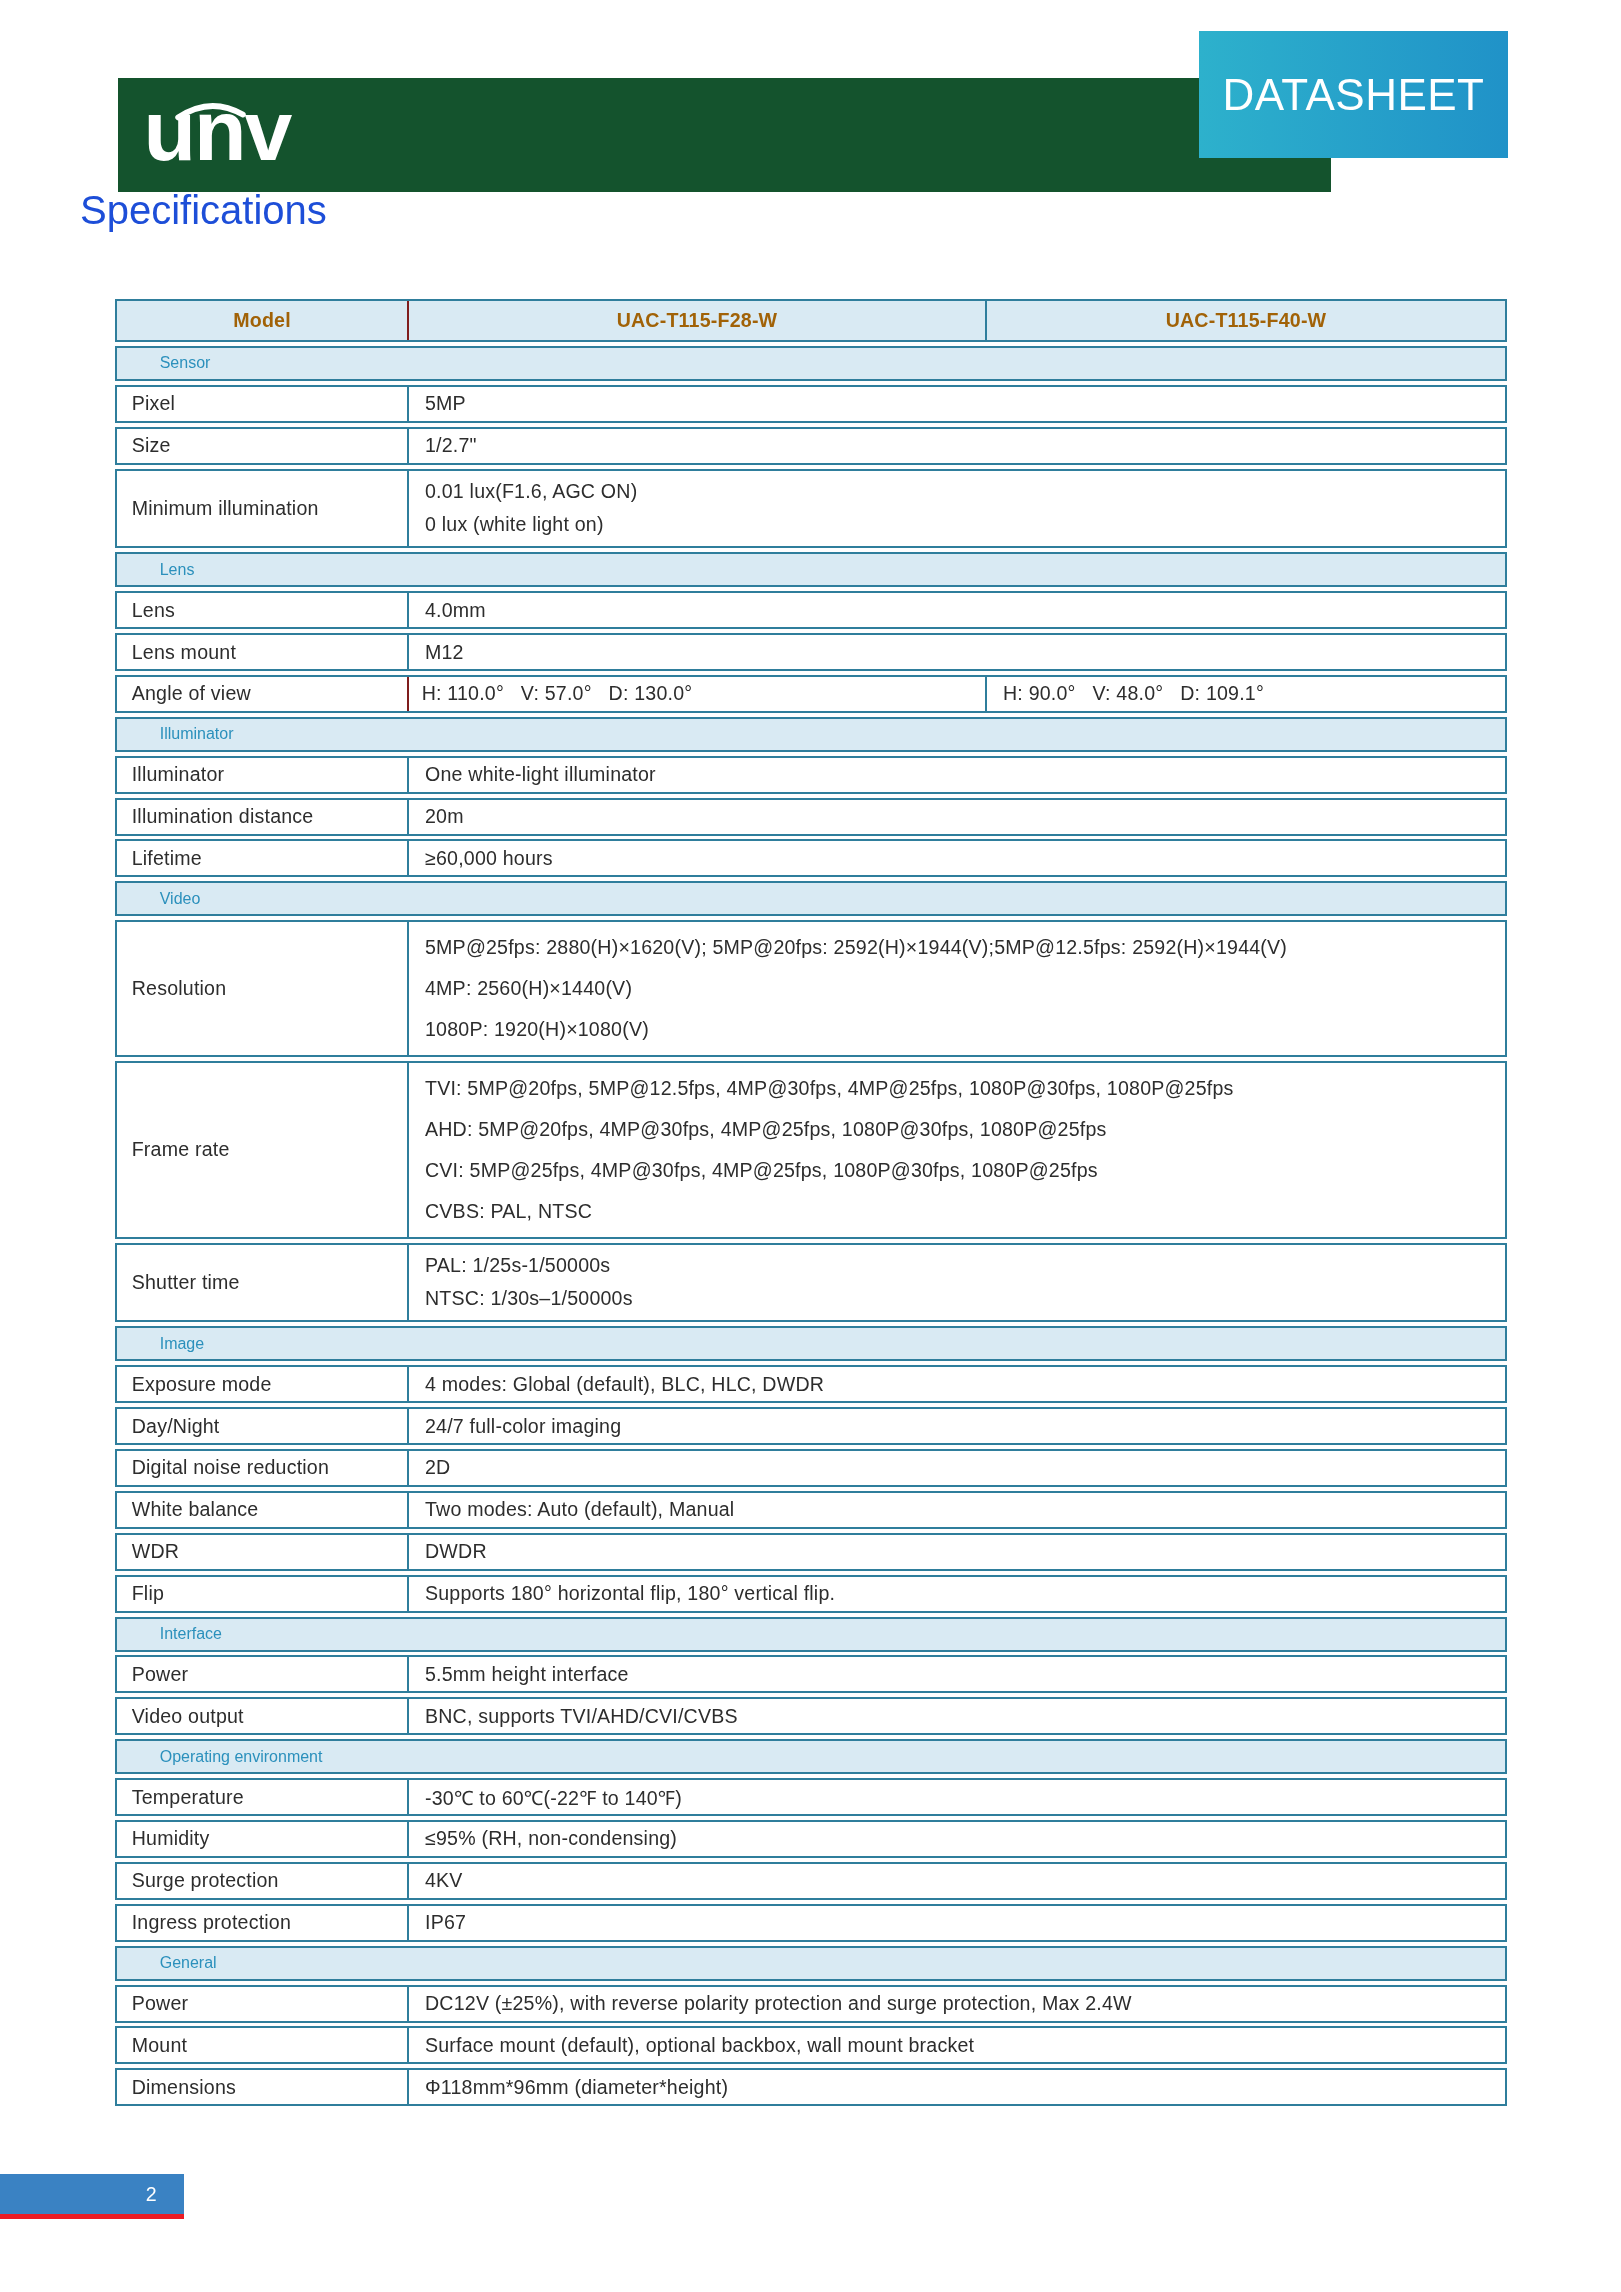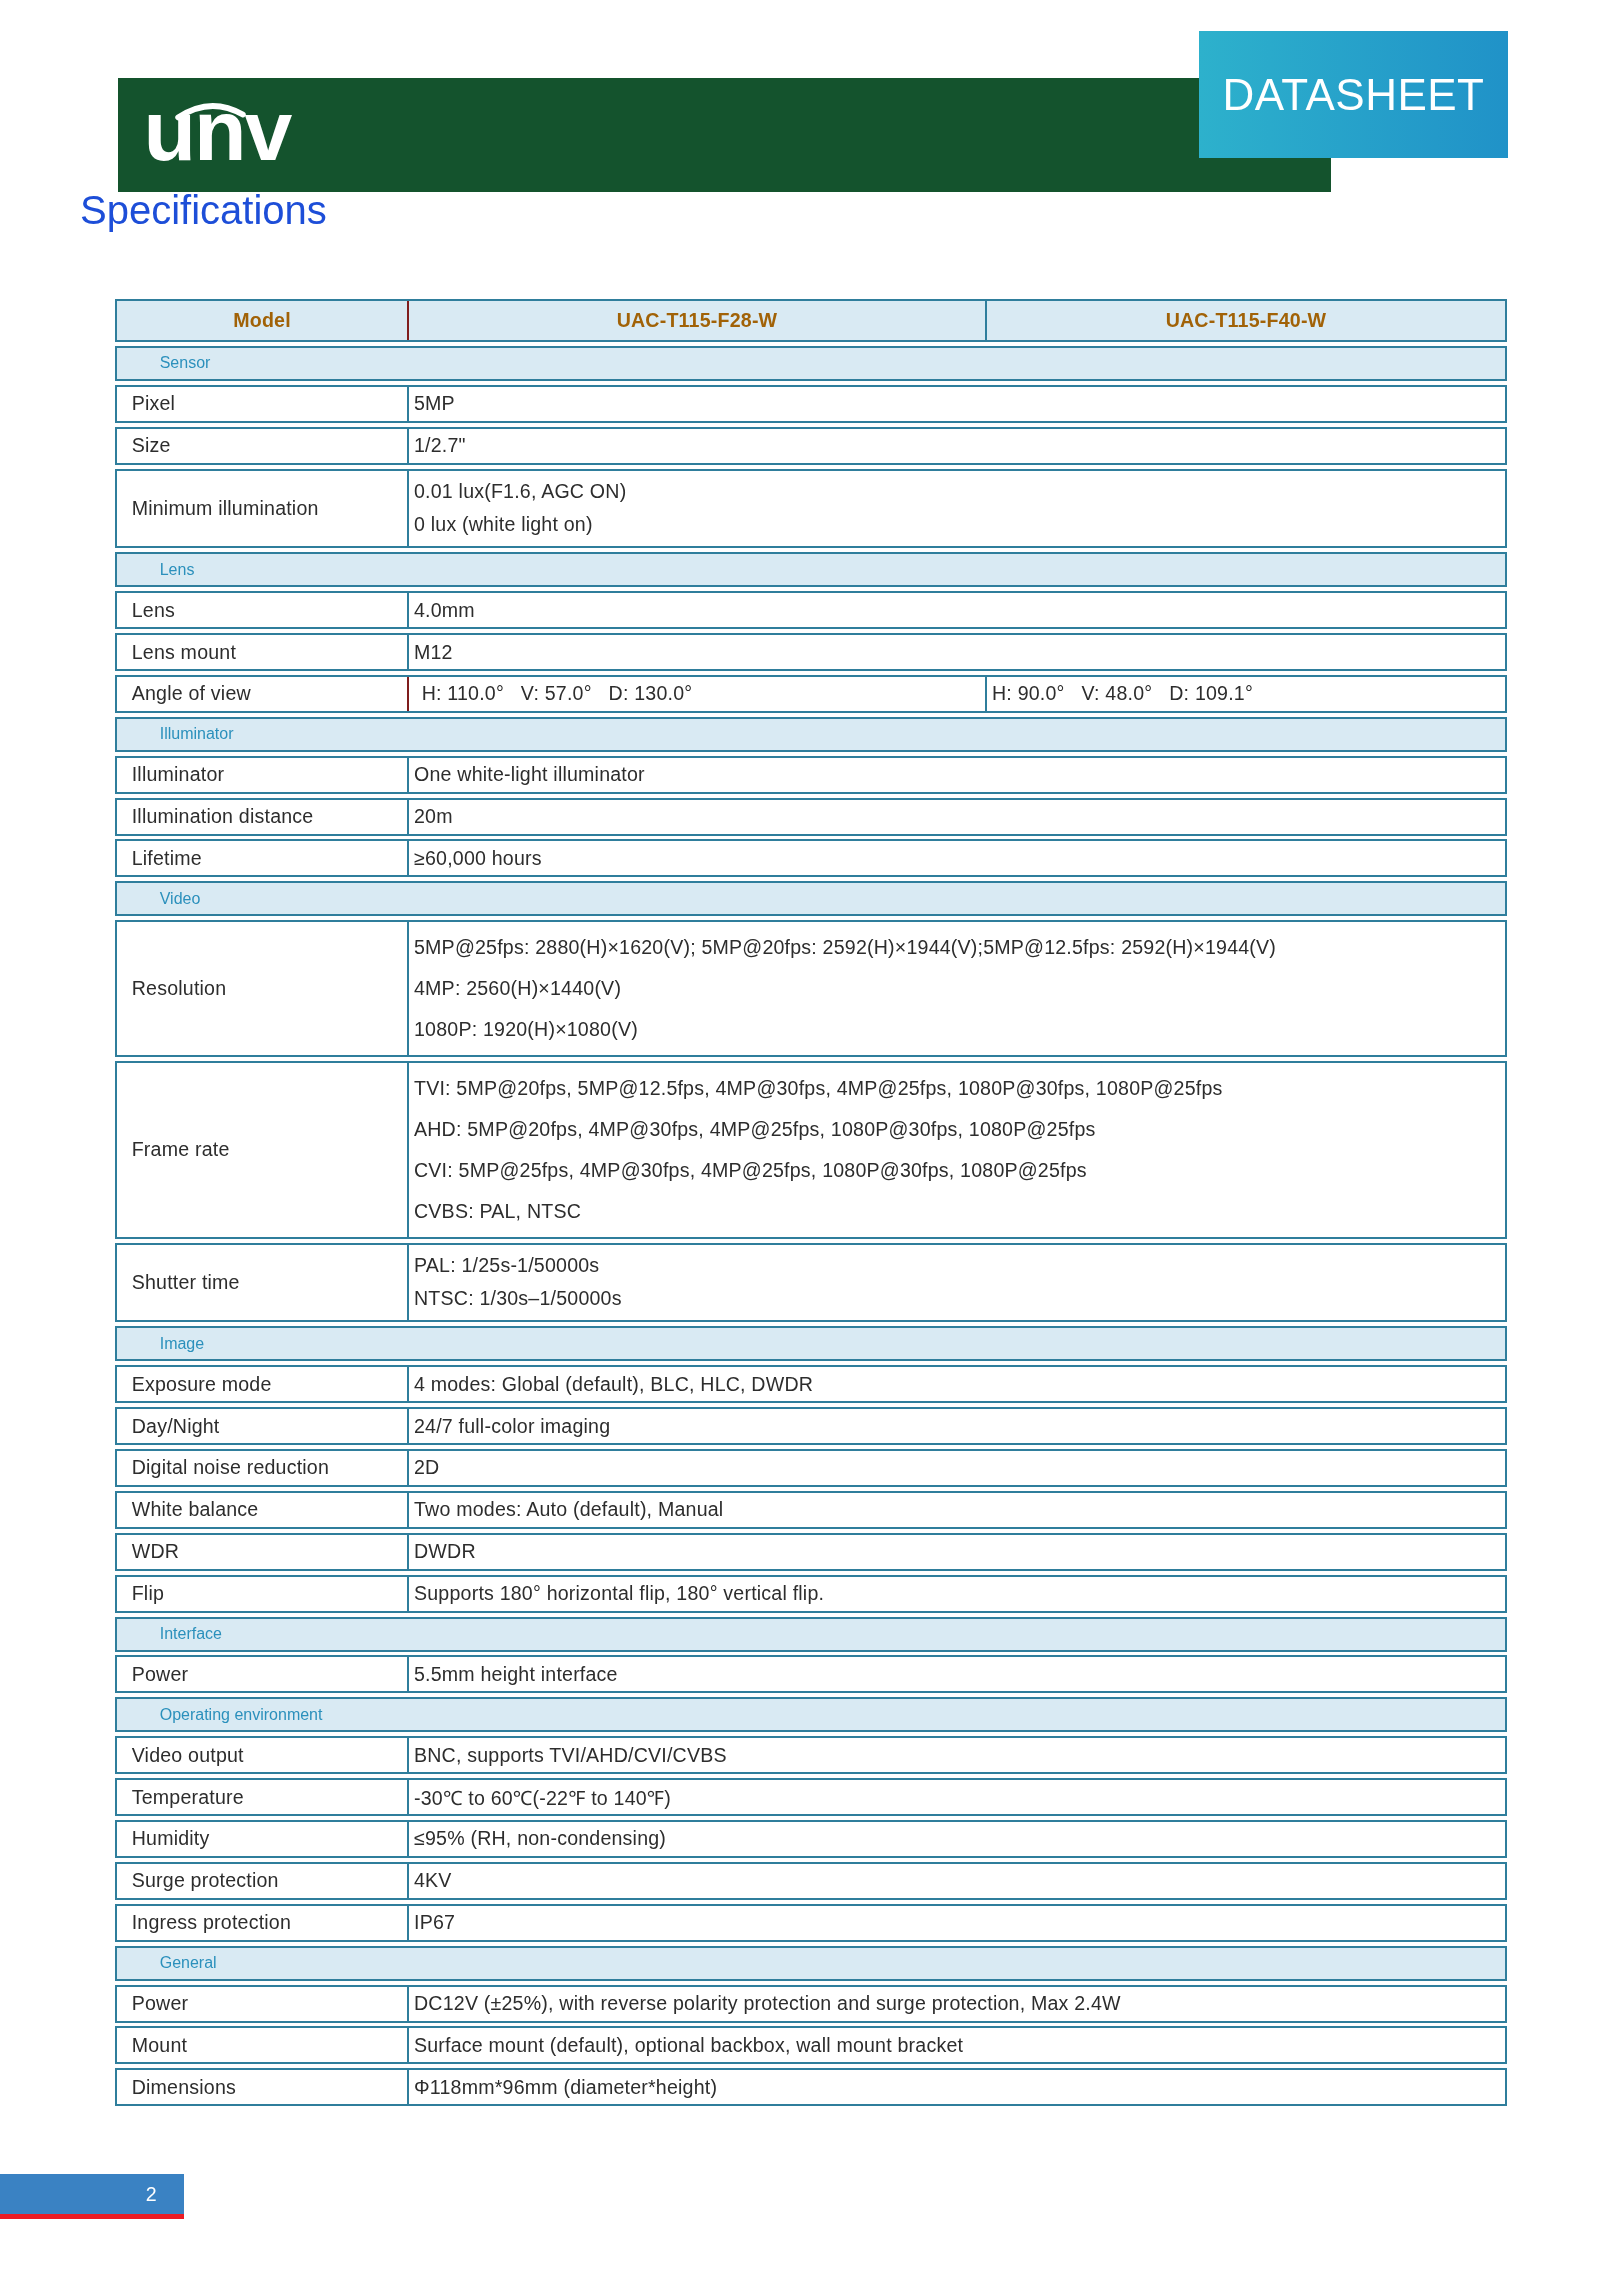--- a/index.html
+++ b/index.html
@@ -23,21 +23,21 @@
   #spec-table{position:absolute;left:115px;top:299px;width:1392px;}
   .t-row{box-sizing:border-box;width:1392px;border:2px solid #2f7e9c;background:#fff;
          margin-bottom:3.9px;display:flex;align-items:stretch;}
   .t-row.head,.t-row.section{background:#d9eaf3;}
   .t-row.head{height:43px;}
   .t-row.section{height:35px;}
   .t-row.single{height:38px;}
   .cell{box-sizing:border-box;display:flex;align-items:center;color:#2d2d2d;
         font-size:19.6px;letter-spacing:0.2px;white-space:pre-wrap;}
   .c-label{width:290px;padding-left:14.7px;flex-shrink:0;}
-  .c-val{flex:1;border-left:2px solid #2f7e9c;padding-left:5px;}
+  .c-val{flex:1;border-left:2px solid #2f7e9c;padding-left:16px;}
   .c-val.multi{display:block;padding-top:4.9px;padding-bottom:4.9px;}
   .c-left{width:578px;flex-shrink:0;border-left:2px solid #7f1d1d;padding-left:12.7px;}
   .head .cell{justify-content:center;font-weight:bold;color:#a16207;padding-left:0;}
   .head .c-label{padding-left:0;}
   .section-label{color:#2b90bc;padding-left:14.7px;display:flex;align-items:center;width:100%;margin-left:28px;}
   .mline{display:block;}
   .lh34 .mline{line-height:33px;}
   .lh42 .mline{line-height:41px;}
 
   
@@ -158,27 +158,27 @@
           <div class="cell c-label">Flip</div>
           <div class="cell c-val">Supports 180° horizontal flip, 180° vertical flip.</div>
         </div>
         <div class="t-row section">
           <div class="section-label">Interface</div>
         </div>
         <div class="t-row single">
           <div class="cell c-label">Power</div>
           <div class="cell c-val">5.5mm height interface</div>
         </div>
-        <div class="t-row section">
-          <div class="section-label">Operating environment</div>
-        </div>
         <div class="t-row single">
           <div class="cell c-label">Video output</div>
           <div class="cell c-val">BNC, supports TVI/AHD/CVI/CVBS</div>
         </div>
+        <div class="t-row section">
+          <div class="section-label">Operating environment</div>
+        </div>
         <div class="t-row single">
           <div class="cell c-label">Temperature</div>
           <div class="cell c-val">-30℃ to 60℃(-22℉ to 140℉)</div>
         </div>
         <div class="t-row single">
           <div class="cell c-label">Humidity</div>
           <div class="cell c-val">≤95% (RH, non-condensing)</div>
         </div>
         <div class="t-row single">
           <div class="cell c-label">Surge protection</div>

